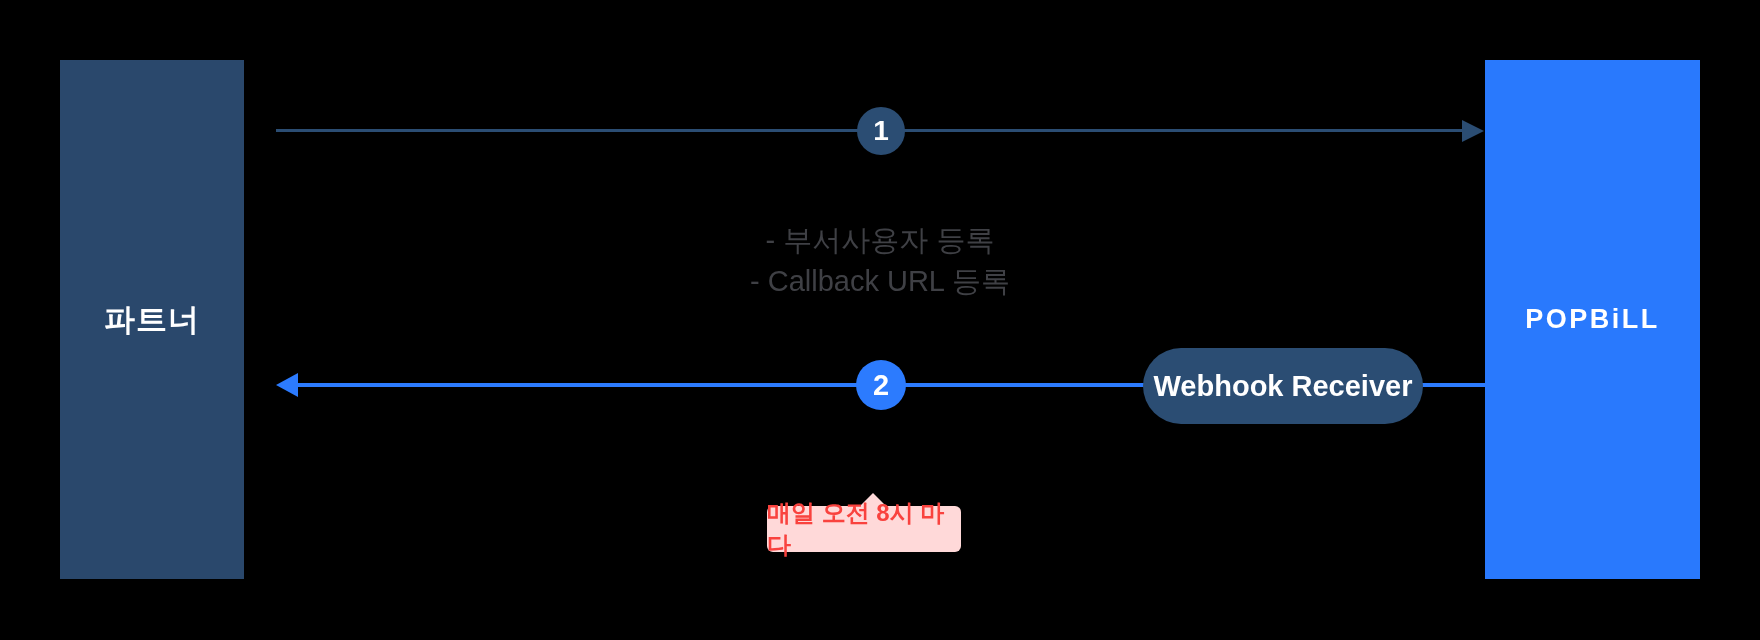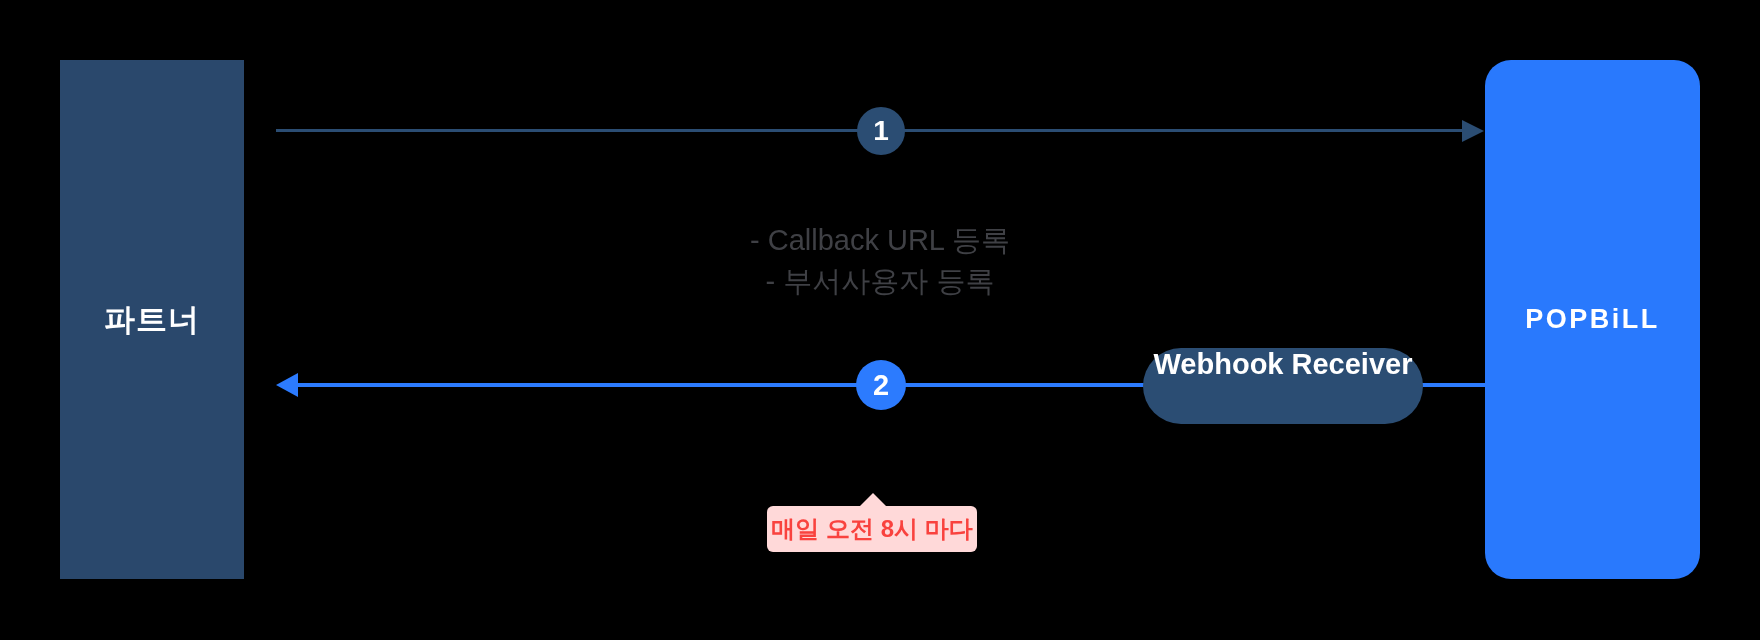--- a/index.html
+++ b/index.html
@@ -19,21 +19,21 @@
   .entity-box {
     position: absolute;
     top: 60px;
     height: 519px;
     width: 184px;
     display: flex;
     align-items: center;
     justify-content: center;
   }
   .box-partner { left: 60px; background: #2A486C; }
-  .box-popbill { left: 1485px; width: 215px; background: #2979FD; border-radius: 26px; }
+  .box-popbill { left: 1485px; width: 215px; background: #2979FD; }
   .partner-label {
     color: #FFFFFF;
     font-size: 31px;
     font-weight: 700;
     letter-spacing: 1px;
   }
   .popbill-label {
     color: #FFFFFF;
     font-size: 27px;
     font-weight: 700;
@@ -110,41 +110,41 @@
   }
   .webhook-pill {
     position: absolute;
     left: 1143px;
     top: 348px;
     width: 280px;
     height: 76px;
     border-radius: 38px;
     background: #2B4D73;
     display: flex;
-    align-items: flex-start;
+    align-items: center;
     justify-content: center;
     color: #FFFFFF;
     font-size: 29px;
     font-weight: 600;
   }
   
   .callout-pointer {
     position: absolute;
     left: 859px;
     top: 493px;
     width: 0; height: 0;
     border-bottom: 14px solid #FFD9D9;
     border-left: 14px solid transparent;
     border-right: 14px solid transparent;
   }
   .callout-bubble {
     position: absolute;
     left: 767px;
     top: 506px;
-    width: 210px;
+    width: 194px;
     height: 46px;
     border-radius: 6px;
     background: #FFD9D9;
     display: flex;
     align-items: center;
     justify-content: center;
     color: #F9423E;
     font-size: 24px;
     font-weight: 700;
   }
@@ -162,22 +162,22 @@
     <span class="popbill-label">POPBiLL</span>
   </div>
 
   <div class="flow1-line"></div>
   <div class="flow1-head"></div>
   <div class="step-badge step1">
     <span>1</span>
   </div>
 
   <div class="notes">
+    <div>- 부서사용자 등록</div>
     <div>- Callback URL 등록</div>
-    <div>- 부서사용자 등록</div>
   </div>
 
   <div class="flow2-line"></div>
   <div class="flow2-head"></div>
   <div class="step-badge step2">
     <span>2</span>
   </div>
   <div class="webhook-pill">
     <span>Webhook Receiver</span>
   </div>

